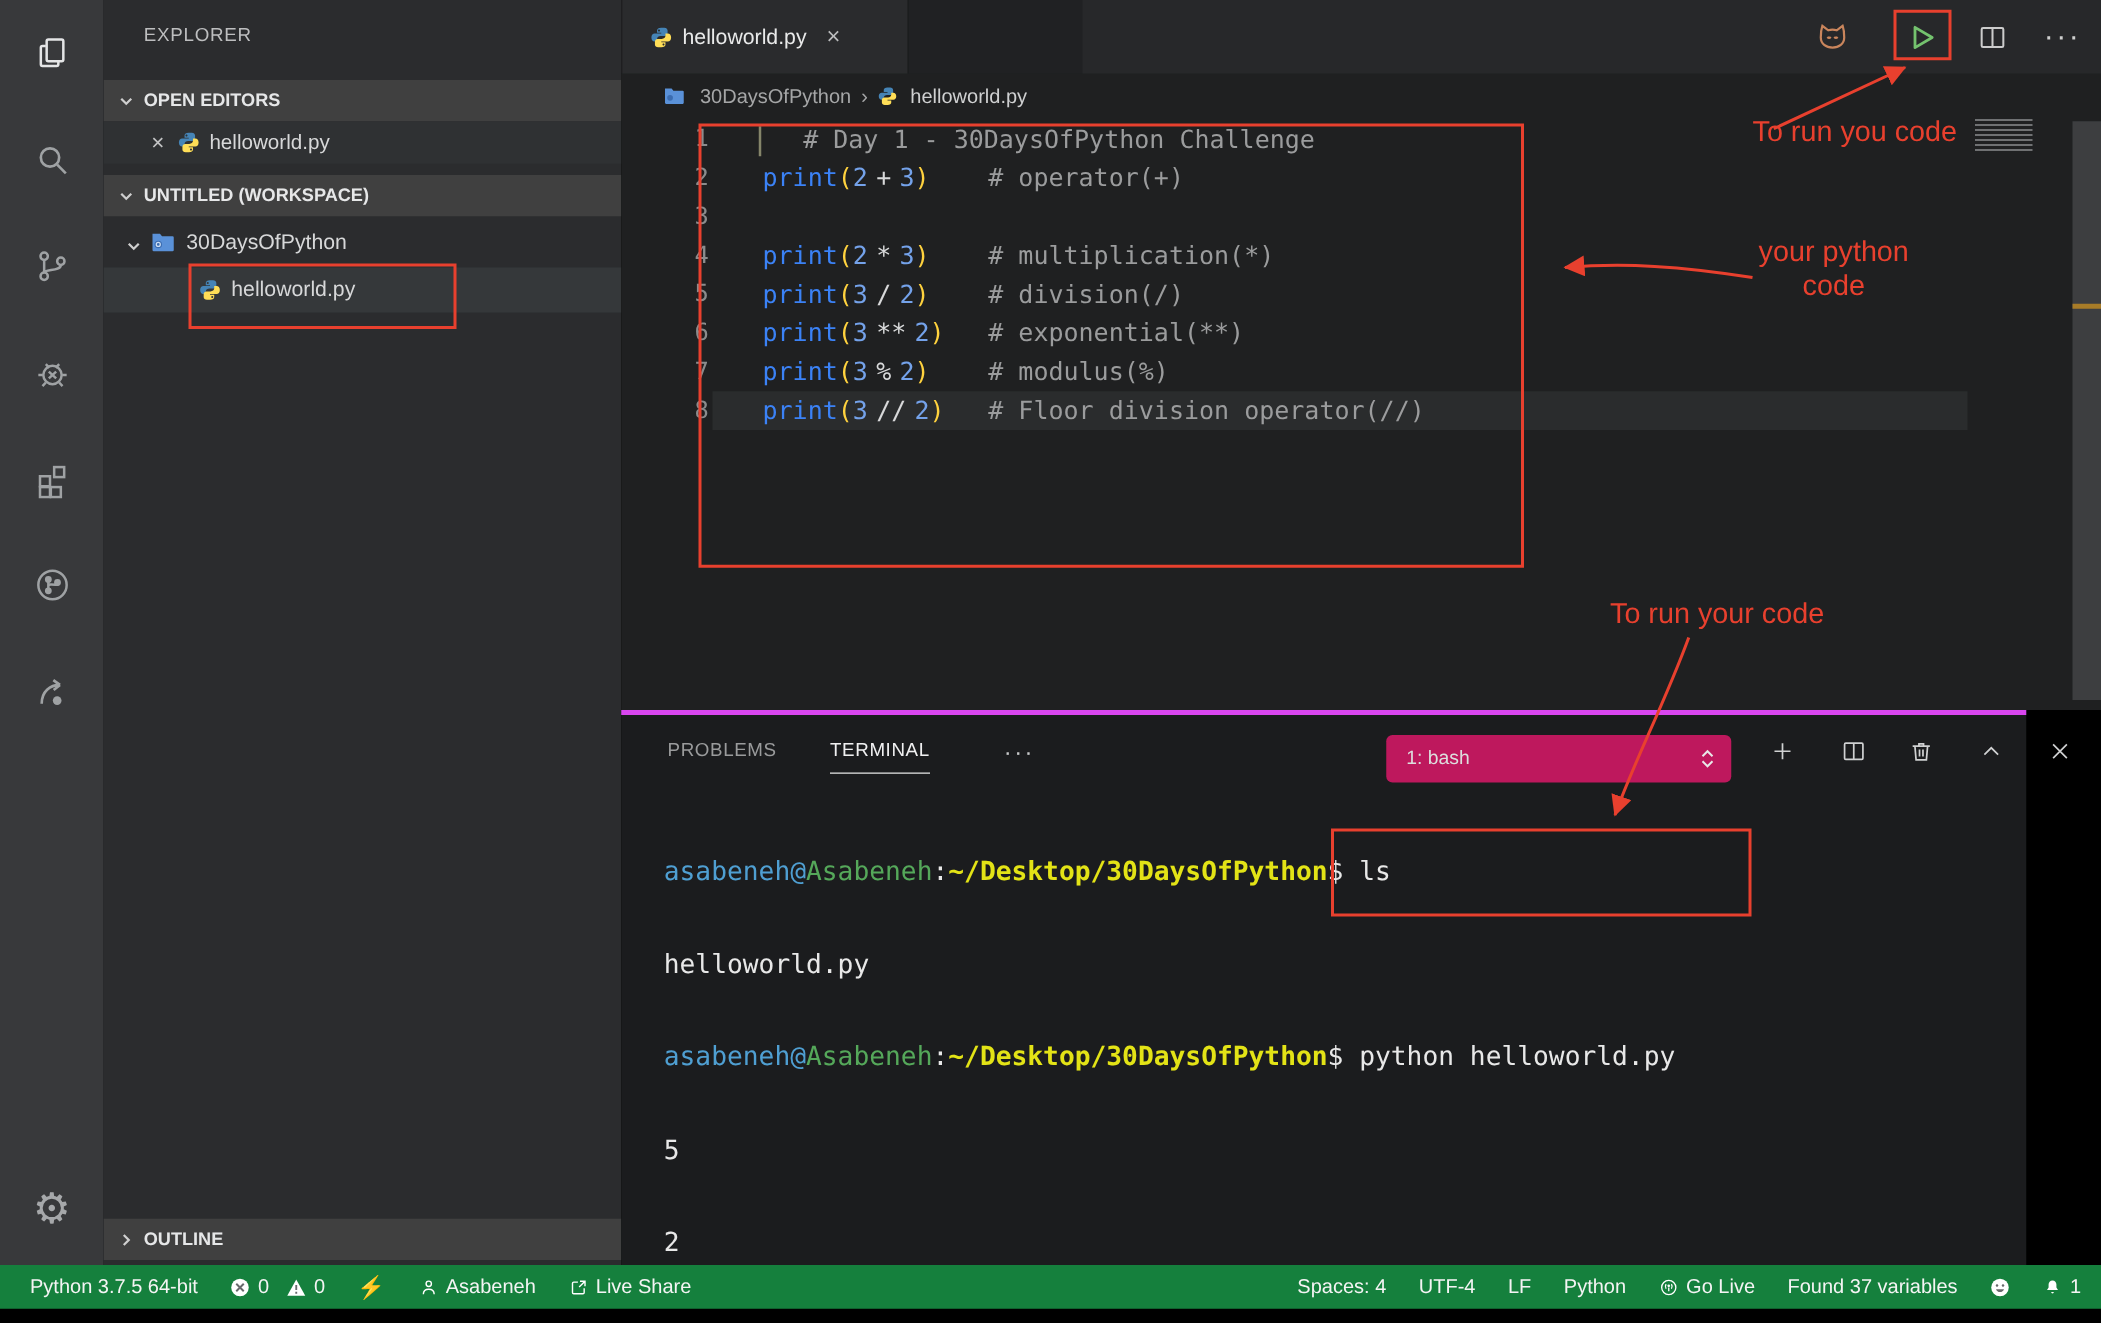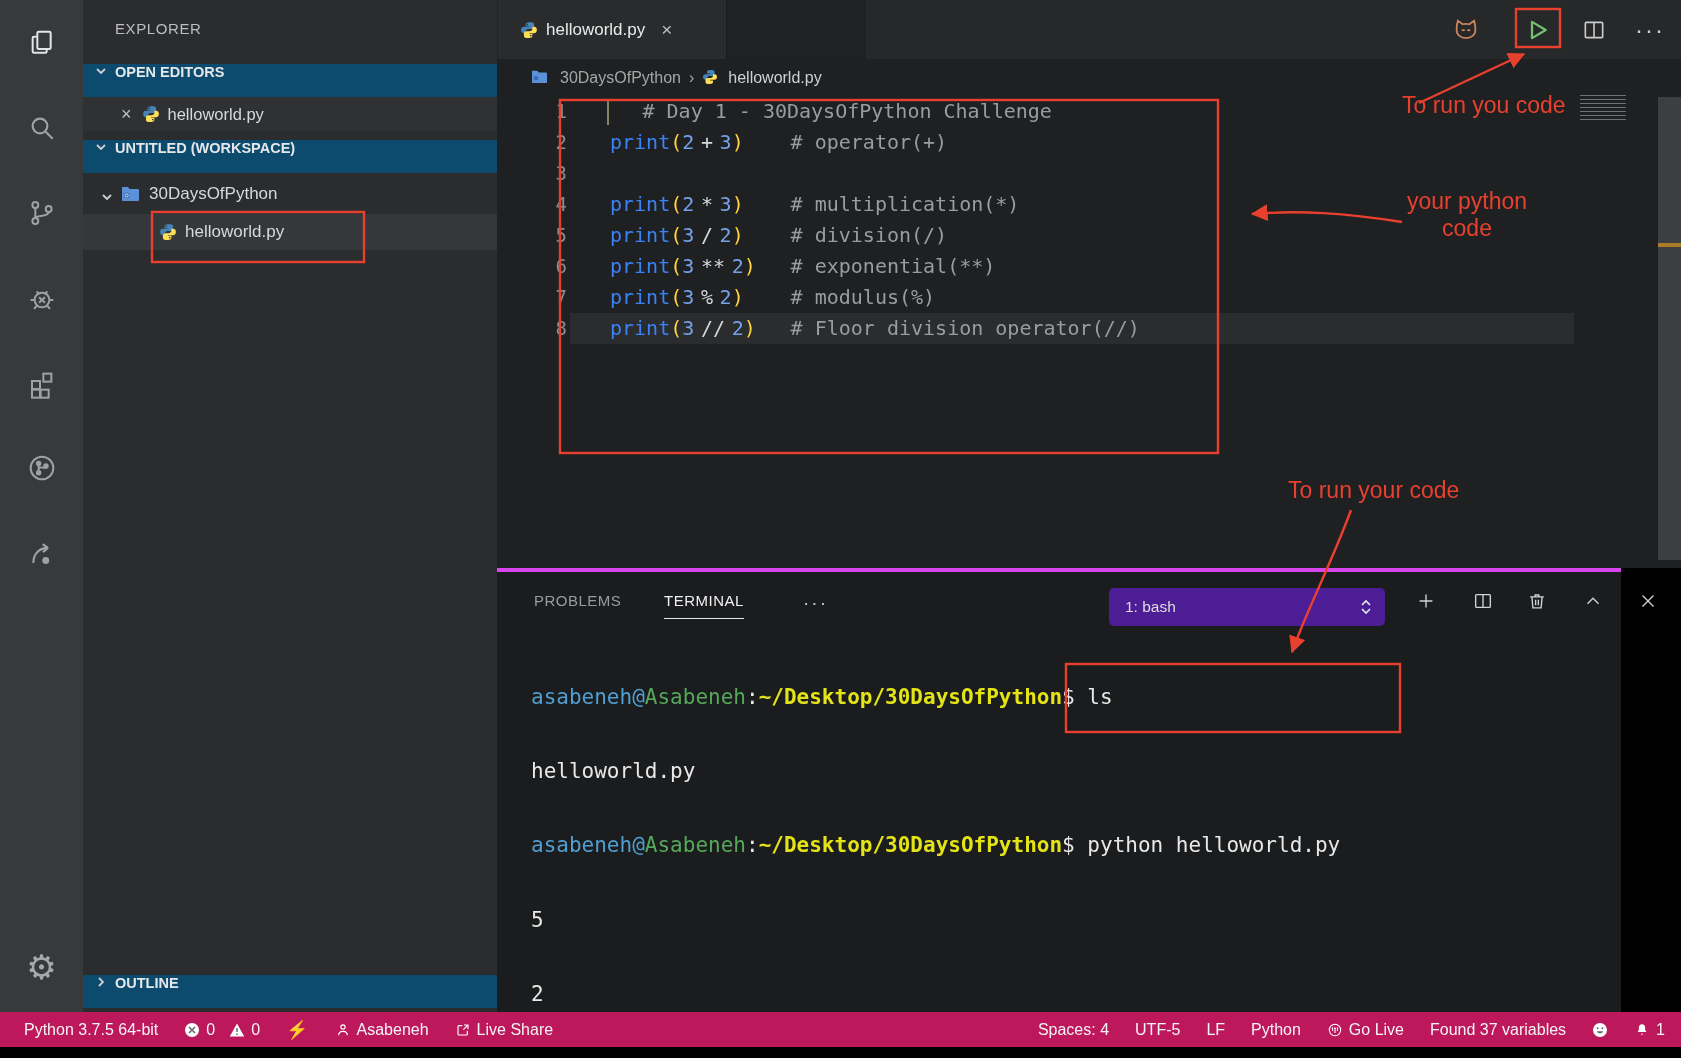--- a/index.html
+++ b/index.html
@@ -10,21 +10,21 @@
   
   .activity { left:0; top:0; width:83px; height:1012px; background:#38393b; }
   .act-slot { height:85px; display:flex; align-items:center; justify-content:center; color:#9fa2a4; }
   .act-slot.active { color:#e4e5e6; }
   .act-slot svg { width:32px; height:32px; }
   .gear-slot { position:absolute; left:0; top:925px; width:83px; height:83px; display:flex; align-items:center; justify-content:center; color:#a6a8aa; font-size:34px; }
 
   
   .sidebar { left:83px; top:0; width:414px; height:1012px; background:#2b2c2e; }
   .sb-title { position:absolute; left:32px; top:20px; color:#bdbebf; font-size:15px; letter-spacing:.6px; }
-  .sb-band { position:absolute; left:0; width:414px; height:33px; background:#0c4a6e; display:flex; color:#e6e7e8; font-weight:bold; font-size:14.5px; }
+  .sb-band { position:absolute; left:0; width:414px; height:33px; background:#404040; display:flex; align-items:center; color:#e6e7e8; font-weight:bold; font-size:14.5px; }
   .sb-row { position:absolute; left:0; width:414px; display:flex; align-items:center; color:#d7d8d9; font-size:16.5px; }
   .chev { width:12px; height:12px; margin:0 8px 0 12px; flex:0 0 auto; }
   .chev svg { width:12px; height:12px; stroke:#cfcfcf; fill:none; stroke-width:1.8; }
   .pyicon { width:18px; height:18px; margin-right:8px; flex:0 0 auto; }
   .foldericon { width:19px; height:17px; margin-right:9px; flex:0 0 auto; }
 
   
   .editor { left:497px; top:0; width:1184px; height:568px; background:#1f2021; }
   .tabstrip { position:absolute; left:0; top:0; width:1184px; height:59px; background:#202123; }
   .title-right { position:absolute; left:369px; top:0; width:815px; height:59px; background:#27282a; }
@@ -46,30 +46,30 @@
   .cursor-bar { position:absolute; left:110px; top:101px; width:2px; height:24px; background:#85856a; }
   .minimap { position:absolute; left:1083px; top:95px; width:46px; height:27px; opacity:.75;
     background:repeating-linear-gradient(to bottom,#8a8c8e 0 1.5px, transparent 1.5px 4px); }
   .scrollstrip { position:absolute; left:1161px; top:97px; width:23px; height:463px; background:#3d3e40; }
   .scrollmark { position:absolute; left:1161px; top:243px; width:23px; height:4px; background:#a87c28; }
 
   
   .panel { left:497px; top:568px; width:1124px; height:444px; background:#1b1c1e; border-top:4px solid #d946ef; }
   .ptab { position:absolute; top:20px; font-size:15px; letter-spacing:.5px; color:#9a9b9c; }
   .ptab.active { color:#f0f0f1; border-bottom:1.5px solid #e7e7e7; padding-bottom:9px; }
-  .shellsel { position:absolute; left:612px; top:16px; width:276px; height:38px; background:#4c1d95; border-radius:5px; display:flex; align-items:center; padding:0 12px 0 16px; color:#dddddd; font-size:15.5px; }
+  .shellsel { position:absolute; left:612px; top:16px; width:276px; height:38px; background:#be185d; border-radius:5px; display:flex; align-items:center; padding:0 12px 0 16px; color:#dddddd; font-size:15.5px; }
   .shellsel svg { margin-left:auto; width:14px; height:16px; stroke:#e8e8e8; fill:none; stroke-width:1.6; }
   .picon { position:absolute; top:12px; width:34px; height:34px; display:flex; align-items:center; justify-content:center; color:#d0d1d2; }
   .picon svg { width:22px; height:22px; stroke:currentColor; fill:none; stroke-width:1.5; }
   .term { position:absolute; left:34px; top:63px; font-family:"DejaVu Sans Mono", monospace; font-size:21px; line-height:24.8px; color:#e8e8e8; white-space:pre; }
   .p-user { color:#4f9fd2; } .p-host { color:#55a85a; } .p-path { color:#e3e316; font-weight:bold; }
   .cmd { margin-left:1ch; }
 
   
-  .statusbar { left:0; top:1012px; width:1681px; height:35px; background:#be185d; display:flex; align-items:center; color:#f4f4f4; font-size:16px; padding:0 16px 0 24px; }
+  .statusbar { left:0; top:1012px; width:1681px; height:35px; background:#15803d; display:flex; align-items:center; color:#f4f4f4; font-size:16px; padding:0 16px 0 24px; }
   .sb-left { display:flex; align-items:center; gap:26px; }
   .sb-right { margin-left:auto; display:flex; align-items:center; gap:26px; }
   .sitem { display:flex; align-items:center; gap:6px; white-space:nowrap; }
   .sitem svg { width:16px; height:16px; }
 
   
   .anno { left:0; top:0; width:1681px; height:1058px; pointer-events:none; z-index:40; }
   .anno-text { position:absolute; color:#e8402e; font-size:23px; line-height:27px; white-space:pre-line; }
 </style>
 </head>
@@ -355,21 +355,21 @@
       <span class="sitem">
         <svg viewBox="0 0 24 24" fill="none" stroke="#ffffff" stroke-width="1.7">
             <path d="M11 5.5 H6 a1.5 1.5 0 0 0 -1.5 1.5 v11 a1.5 1.5 0 0 0 1.5 1.5 h11 a1.5 1.5 0 0 0 1.5 -1.5 V13"></path>
             <path d="M13.5 4.5 h6 v6 M19.5 4.5 L12.5 11.5"></path>
           </svg>
         <span>Live Share</span>
       </span>
     </div>
     <div class="sb-right">
       <span class="sitem">Spaces: 4</span>
-      <span class="sitem">UTF-5</span>
+      <span class="sitem">UTF-4</span>
       <span class="sitem">LF</span>
       <span class="sitem">Python</span>
       <span class="sitem">
         <svg viewBox="0 0 24 24" fill="none" stroke="#ffffff" stroke-width="1.6">
             <circle cx="12" cy="12" r="8.5"></circle>
             <circle cx="12" cy="10" r="1.6" fill="#ffffff" stroke="none"></circle>
             <path d="M8.8 8 a5 5 0 0 0 0 5.5 M15.2 8 a5 5 0 0 1 0 5.5 M12 12 v4.5"></path>
           </svg>
         <span>Go Live</span>
       </span>

